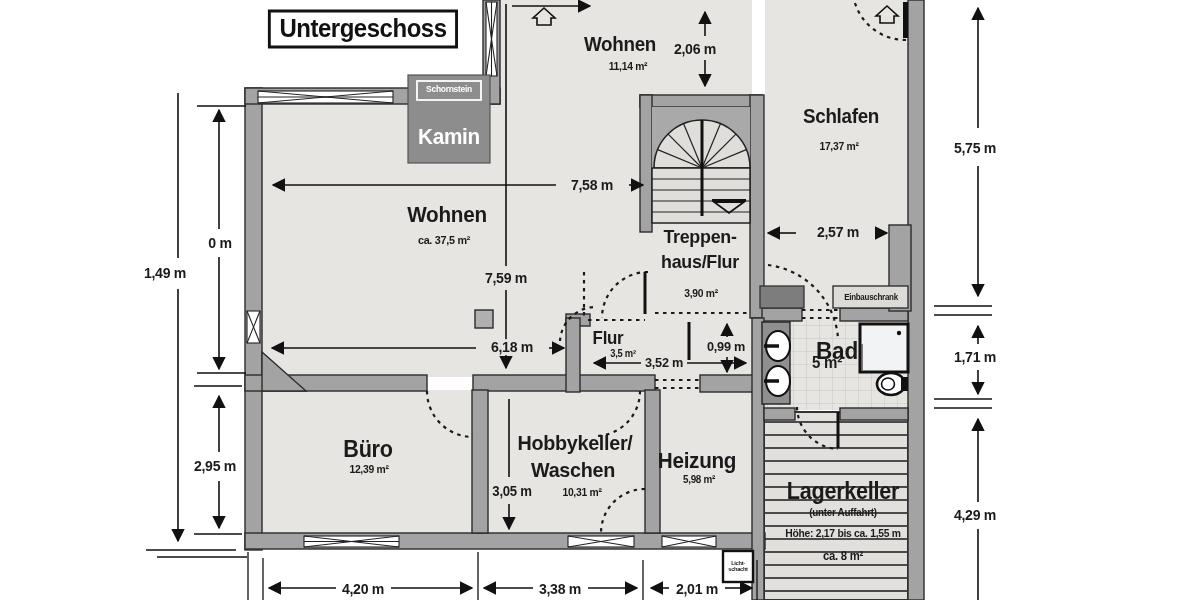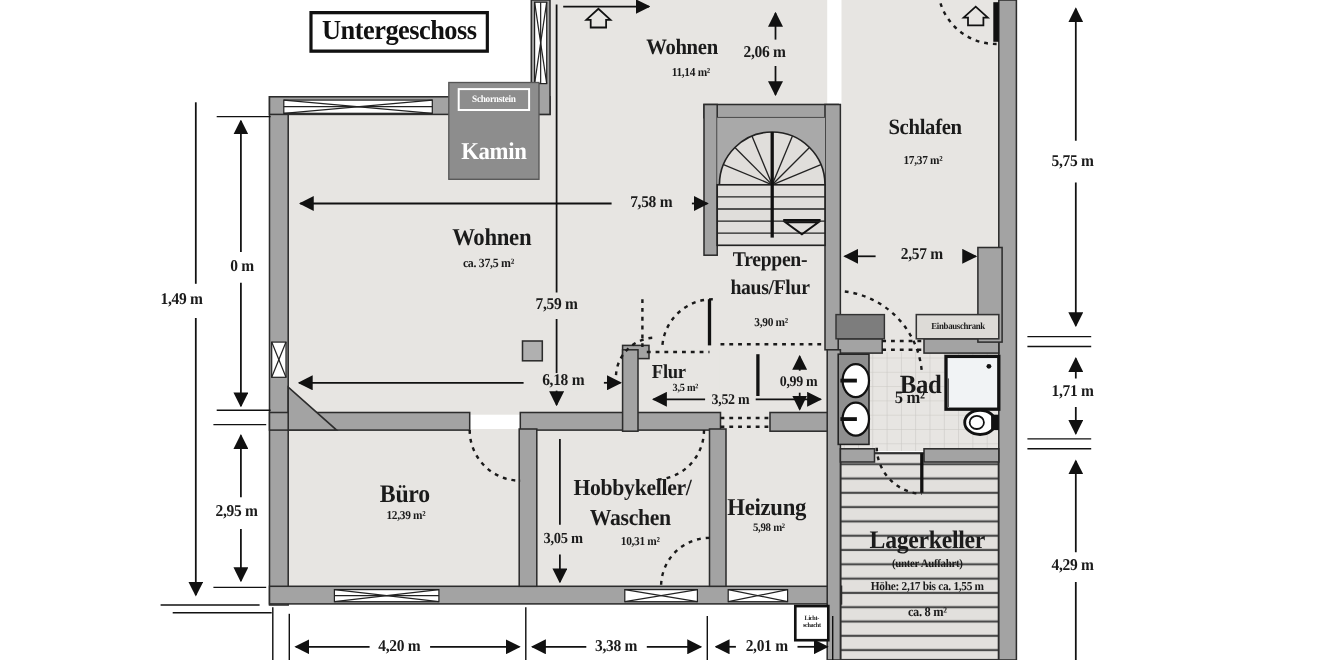--- a/index.html
+++ b/index.html
@@ -1,17 +1,17 @@
 <!DOCTYPE html>
 <html><head>
 <meta charset="utf-8">
 <style>
   html,body{margin:0;padding:0;background:#fff;}
   .stage{position:relative;width:1027px;height:600px;background:#ffffff;overflow:hidden;
-         font-family:Liberation Serif, serif;}
+         font-family:Liberation Sans, sans-serif;}
   .plan-svg{position:absolute;left:0;top:0;}
   .lbl{position:absolute;transform:translate(-50%,-50%) scaleX(0.94);font-weight:bold;
        color:#1b1b1b;white-space:nowrap;letter-spacing:-0.3px;line-height:1.05;text-align:center;}
   .bgw{background:#ffffff;padding:0 3px;}
   .bgr{background:#e7e5e2;padding:0 3px;}
   .title-box{position:absolute;transform:translate(-50%,-50%) scaleX(0.96);font-weight:bold;
        color:#111;background:#fff;border:3px solid #111;padding:1px 9px 3px 9px;
        font-size:25px;white-space:nowrap;letter-spacing:-0.5px;}
   .white{color:#ffffff;}
 </style>

